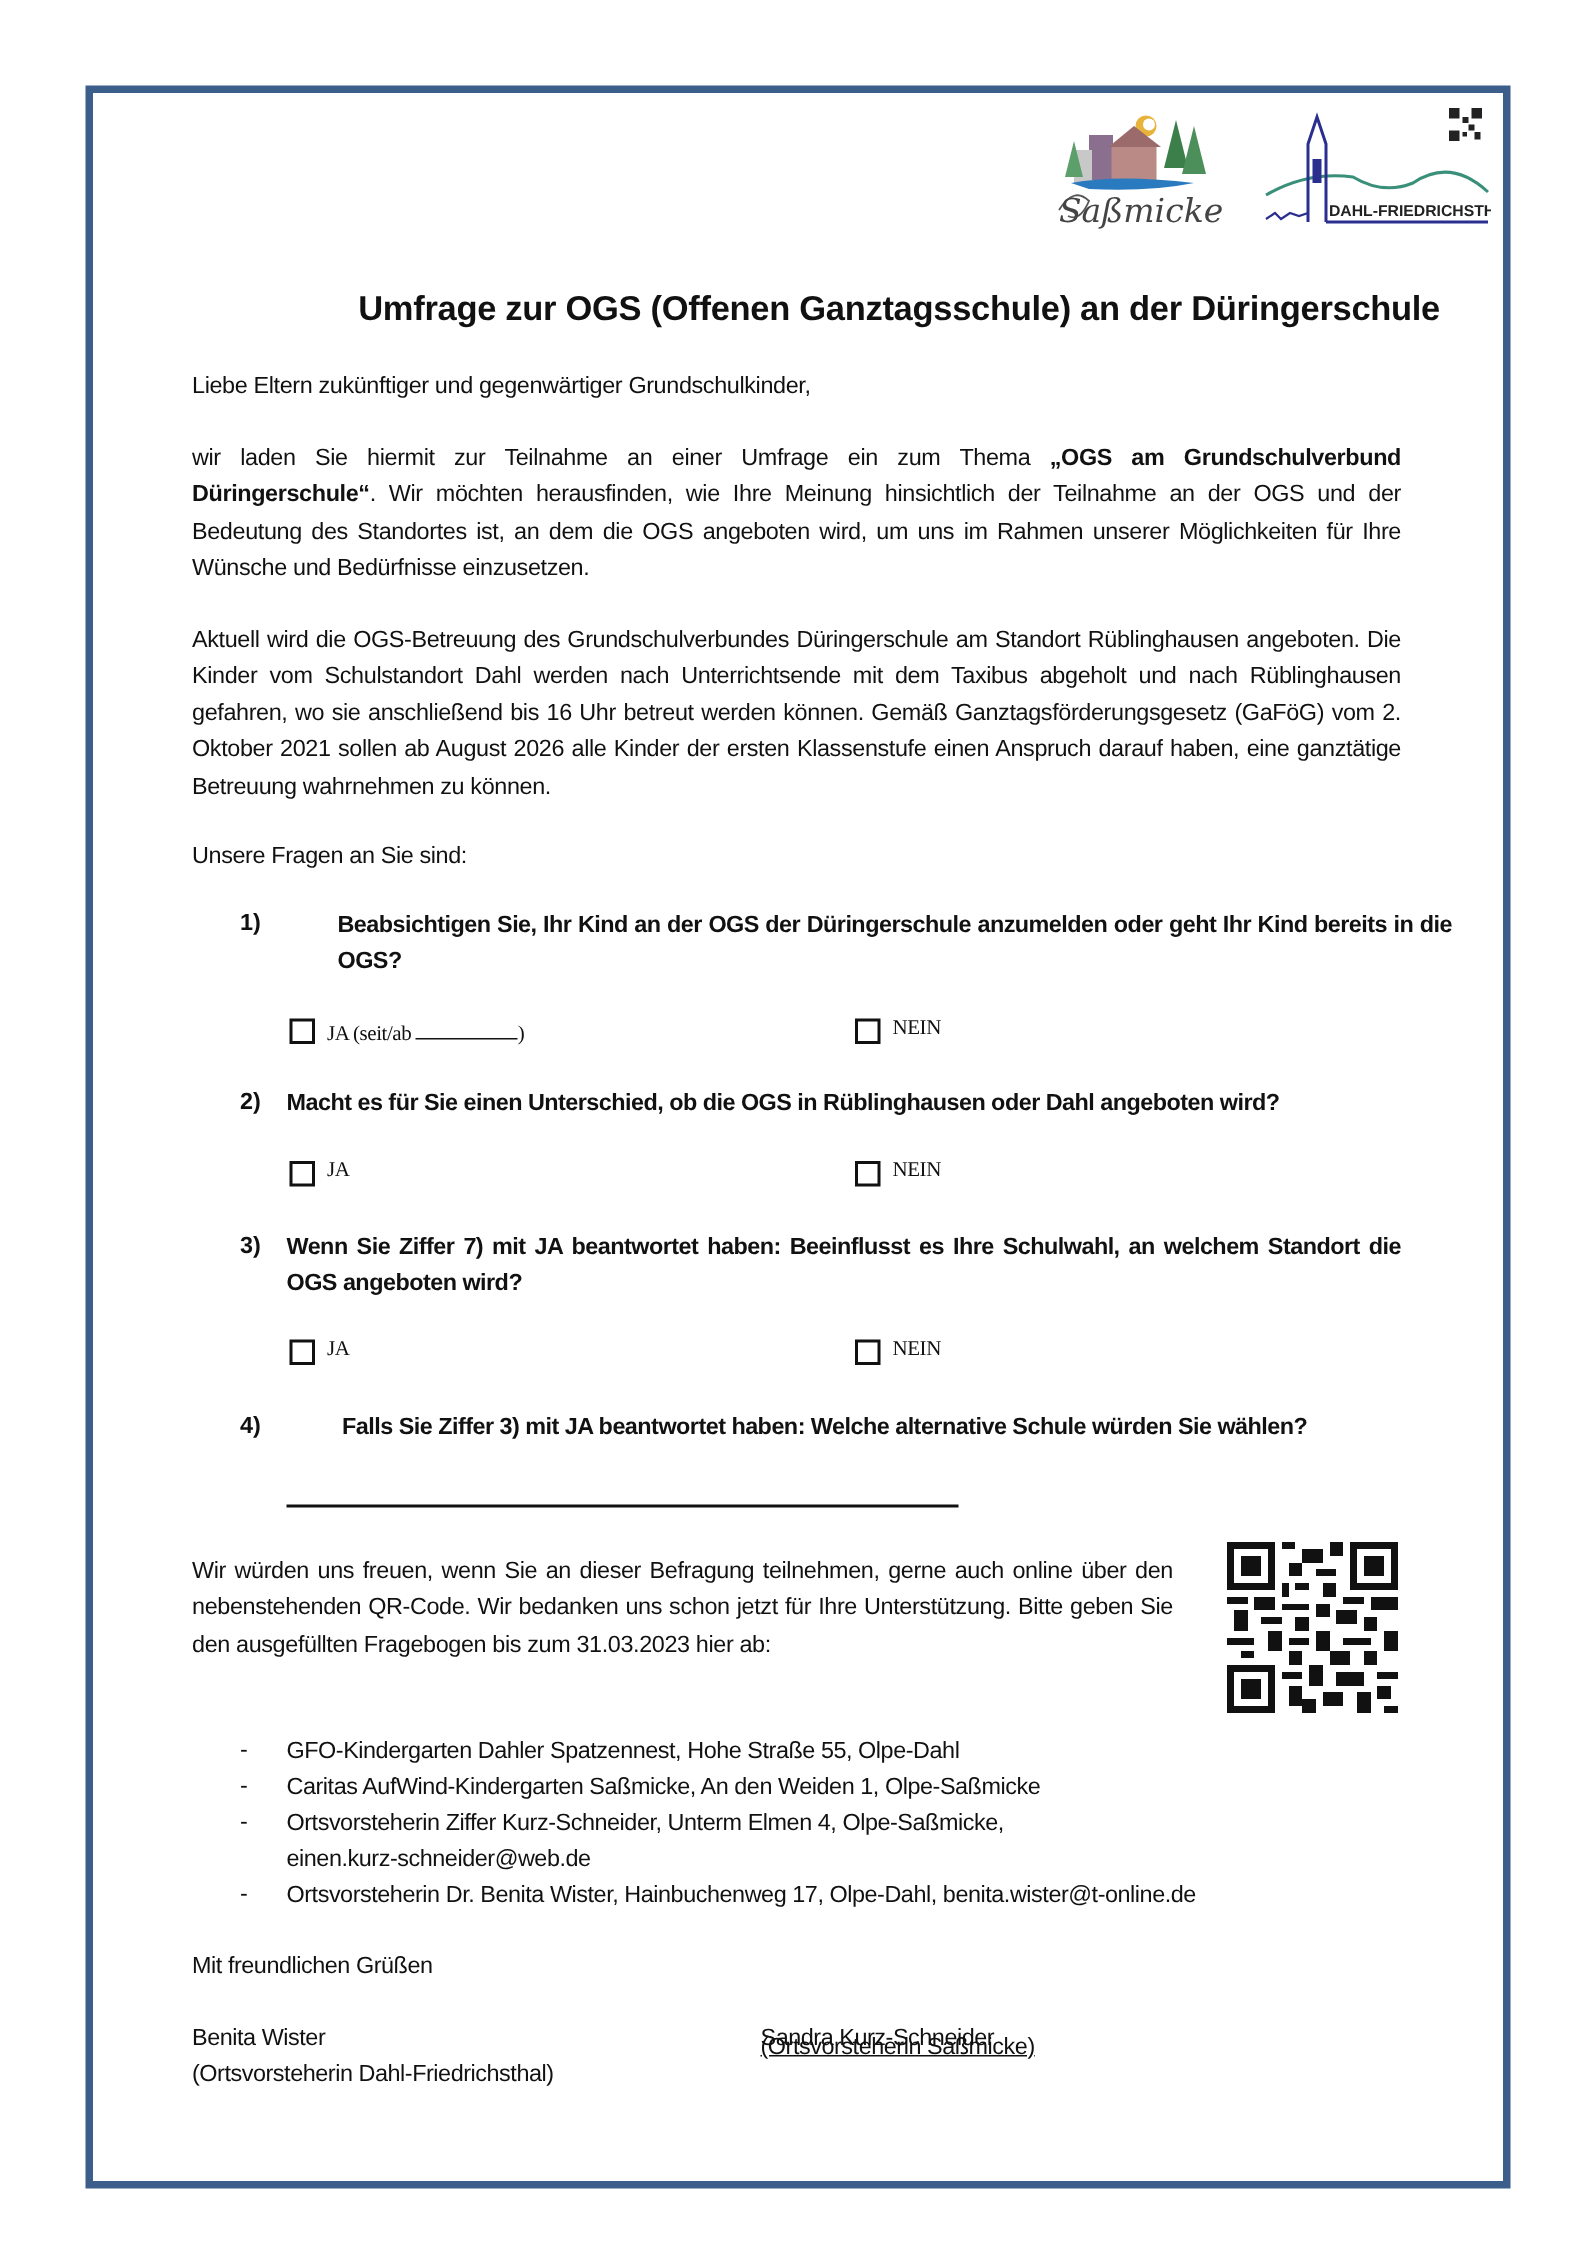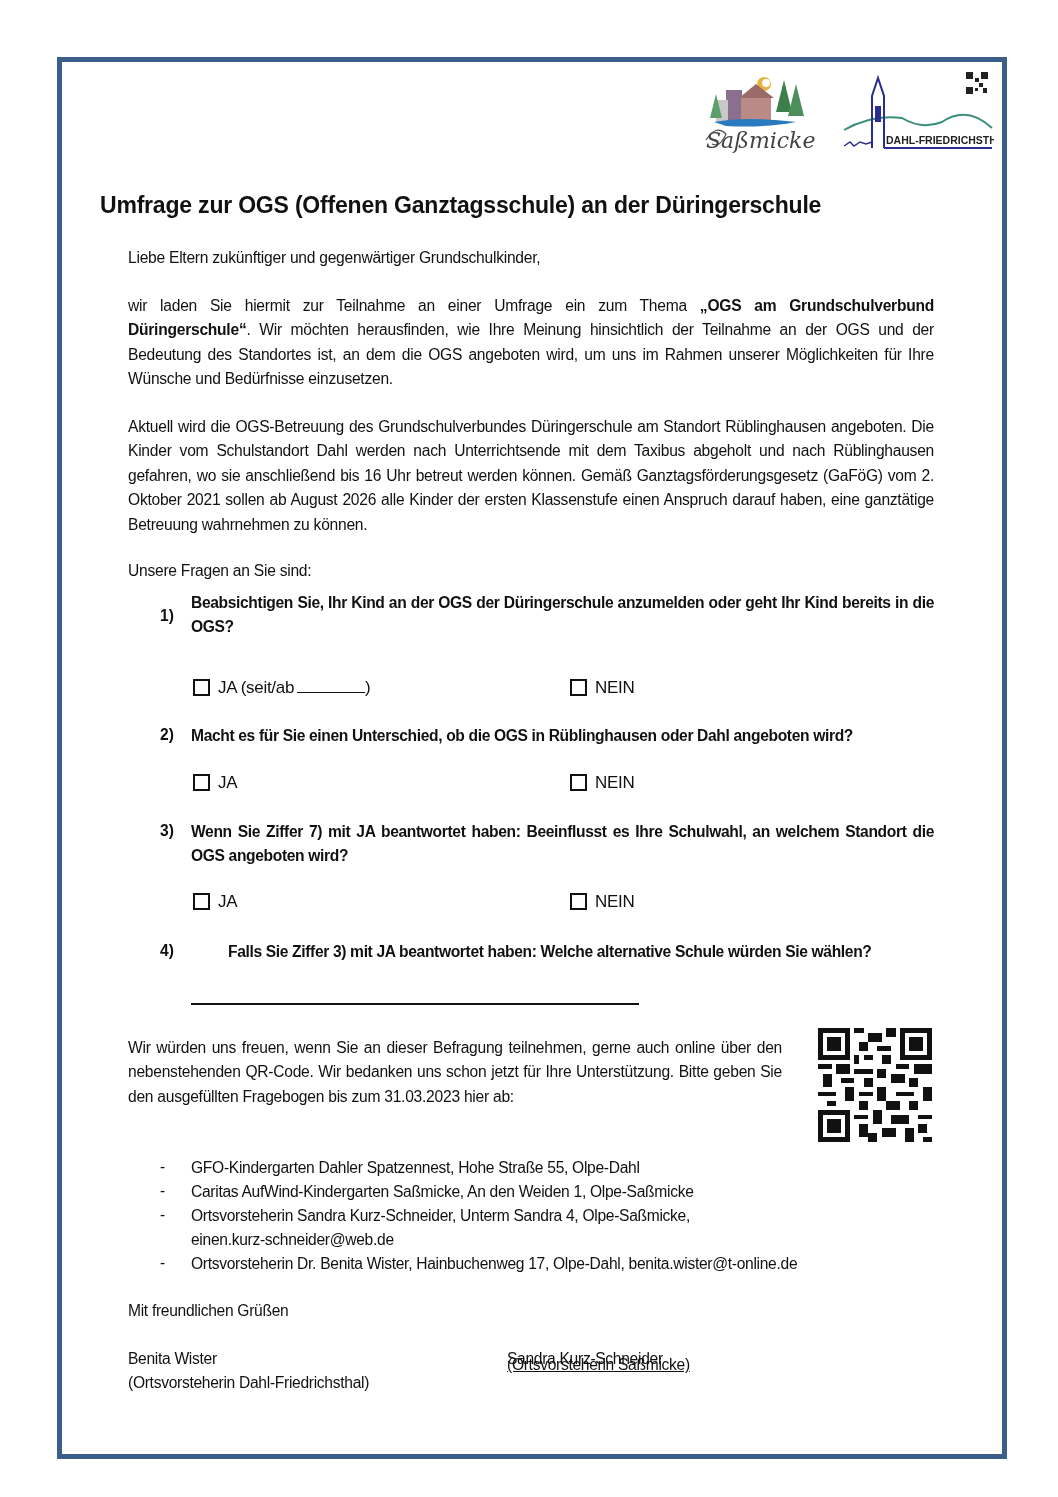--- a/index.html
+++ b/index.html
@@ -10,38 +10,38 @@
   }
   .frame {
     position: absolute; left: 57px; top: 57px; width: 940px; height: 1392px;
     border: 5px solid #3b5f8a;
   }
   .abs { position: absolute; }
   .logo-sassmicke { left: 686px; top: 72px; width: 140px; height: 84px; }
   .logo-dahl { left: 842px; top: 70px; width: 152px; height: 86px; }
 
   .title {
-    left: 100px; top: 192px; width: 860px; text-align: left;
+    left: 100px; top: 192px; width: 860px; text-align: right;
     font-weight: bold; font-size: 23px; letter-spacing: -0.2px;
   }
   .para {
     left: 128px; width: 806px; font-size: 15.6px; line-height: 24.4px;
     text-align: justify; letter-spacing: -0.25px;
   }
   .para b { font-weight: bold; }
   .q-num { left: 160px; font-size: 15.6px; font-weight: bold; }
   .q-text {
     left: 191px; width: 743px; font-size: 15.6px; font-weight: bold; line-height: 24.4px;
     text-align: justify; letter-spacing: -0.35px;
   }
   .cb {
     width: 17px; height: 17px; border: 2px solid #111; box-sizing: border-box; background: #fff;
     cursor: pointer;
   }
-  .cb-label { font-size: 17px; letter-spacing: -0.3px; }
+  .cb-label { font-size: 14px; letter-spacing: -0.3px; font-family: Liberation Serif, serif; }
   .blank-line { display: inline-block; width: 68px; border-bottom: 1.5px solid #111; height: 14px; vertical-align: baseline; margin-left: 3px; }
   .answer-line { left: 191px; top: 1003px; width: 448px; border-bottom: 2px solid #111; height: 0; }
 
   .dash { left: 160px; font-size: 15.6px; }
   .li { left: 191px; font-size: 15.6px; line-height: 23.5px; letter-spacing: -0.3px; }
   .sig { font-size: 15.6px; line-height: 23.5px; letter-spacing: -0.3px; }
   .qr { left: 818px; top: 1028px; width: 114px; height: 114px; }
 </style>
 </head>
 <body>
@@ -86,21 +86,21 @@
 
 <div class="abs para" style="top:246px;">Liebe Eltern zukünftiger und gegenwärtiger Grundschulkinder,</div>
 
 <div class="abs para" style="top:294px;"><span>wir laden Sie hiermit zur Teilnahme an einer Umfrage ein zum Thema </span><b>„OGS am Grundschulverbund Düringerschule“</b><span>. Wir möchten herausfinden, wie Ihre Meinung hinsichtlich der Teilnahme an der OGS und der Bedeutung des Standortes ist, an dem die OGS angeboten wird, um uns im Rahmen unserer Möglichkeiten für Ihre Wünsche und Bedürfnisse einzusetzen.</span></div>
 
 <div class="abs para" style="top:415px;">Aktuell wird die OGS-Betreuung des Grundschulverbundes Düringerschule am Standort Rüblinghausen angeboten. Die Kinder vom Schulstandort Dahl werden nach Unterrichtsende mit dem Taxibus abgeholt und nach Rüblinghausen gefahren, wo sie anschließend bis 16 Uhr betreut werden können. Gemäß Ganztagsförderungsgesetz (GaFöG) vom 2. Oktober 2021 sollen ab August 2026 alle Kinder der ersten Klassenstufe einen Anspruch darauf haben, eine ganztätige Betreuung wahrnehmen zu können.</div>
 
 <div class="abs para" style="top:559px;">Unsere Fragen an Sie sind:</div>
 
 <div class="abs q-num" style="top:607px;">1)</div>
-<div class="abs q-text" style="top:591px;">Beabsichtigen Sie, Ihr Kind an der OGS der Düringerschule anzumelden oder geht Ihr Kind bereits in die OGS?</div>
+<div class="abs q-text" style="top:605px;margin-left:34px;">Beabsichtigen Sie, Ihr Kind an der OGS der Düringerschule anzumelden oder geht Ihr Kind bereits in die OGS?</div>
 <div class="abs cb" style="left:193px; top:679px;"></div>
 <div class="abs cb-label" style="left:218px; top:678px;"><span>JA (seit/ab</span><span class="blank-line"></span><span>)</span></div>
 <div class="abs cb" style="left:570px; top:679px;"></div>
 <div class="abs cb-label" style="left:595px; top:678px;">NEIN</div>
 
 <div class="abs q-num" style="top:726px;">2)</div>
 <div class="abs q-text" style="top:724px;">Macht es für Sie einen Unterschied, ob die OGS in Rüblinghausen oder Dahl angeboten wird?</div>
 <div class="abs cb" style="left:193px; top:774px;"></div>
 <div class="abs cb-label" style="left:218px; top:773px;">JA</div>
 <div class="abs cb" style="left:570px; top:774px;"></div>
@@ -171,21 +171,21 @@
       <rect x="11" y="23" width="2" height="2"></rect>
       <rect x="23" y="24" width="2" height="1"></rect>
   </g>
 </svg>
 
 <div class="abs dash" style="top:1158px;">-</div>
 <div class="abs li" style="top:1156px;">GFO-Kindergarten Dahler Spatzennest, Hohe Straße 55, Olpe-Dahl</div>
 <div class="abs dash" style="top:1182px;">-</div>
 <div class="abs li" style="top:1180px;">Caritas AufWind-Kindergarten Saßmicke, An den Weiden 1, Olpe-Saßmicke</div>
 <div class="abs dash" style="top:1206px;">-</div>
-<div class="abs li" style="top:1204px;">Ortsvorsteherin Sandra Kurz-Schneider, Unterm Sandra 4, Olpe-Saßmicke,</div>
+<div class="abs li" style="top:1204px;">Ortsvorsteherin Ziffer Kurz-Schneider, Unterm Elmen 4, Olpe-Saßmicke,</div>
 <div class="abs li" style="top:1228px;">einen.kurz-schneider@web.de</div>
 <div class="abs dash" style="top:1254px;">-</div>
 <div class="abs li" style="top:1252px;">Ortsvorsteherin Dr. Benita Wister, Hainbuchenweg 17, Olpe-Dahl, benita.wister@t-online.de</div>
 
 <div class="abs sig" style="left:128px; top:1299px;">Mit freundlichen Grüßen</div>
 
 <div class="abs sig" style="left:128px; top:1347px;">Benita Wister</div>
 <div class="abs sig" style="left:128px; top:1371px;">(Ortsvorsteherin Dahl-Friedrichsthal)</div>
 <div class="abs sig" style="left:507px; top:1347px;">Sandra Kurz-Schneider</div>
 <div class="abs sig" style="left:507px; top:1353px;text-decoration:underline;">(Ortsvorsteherin Saßmicke)</div>

